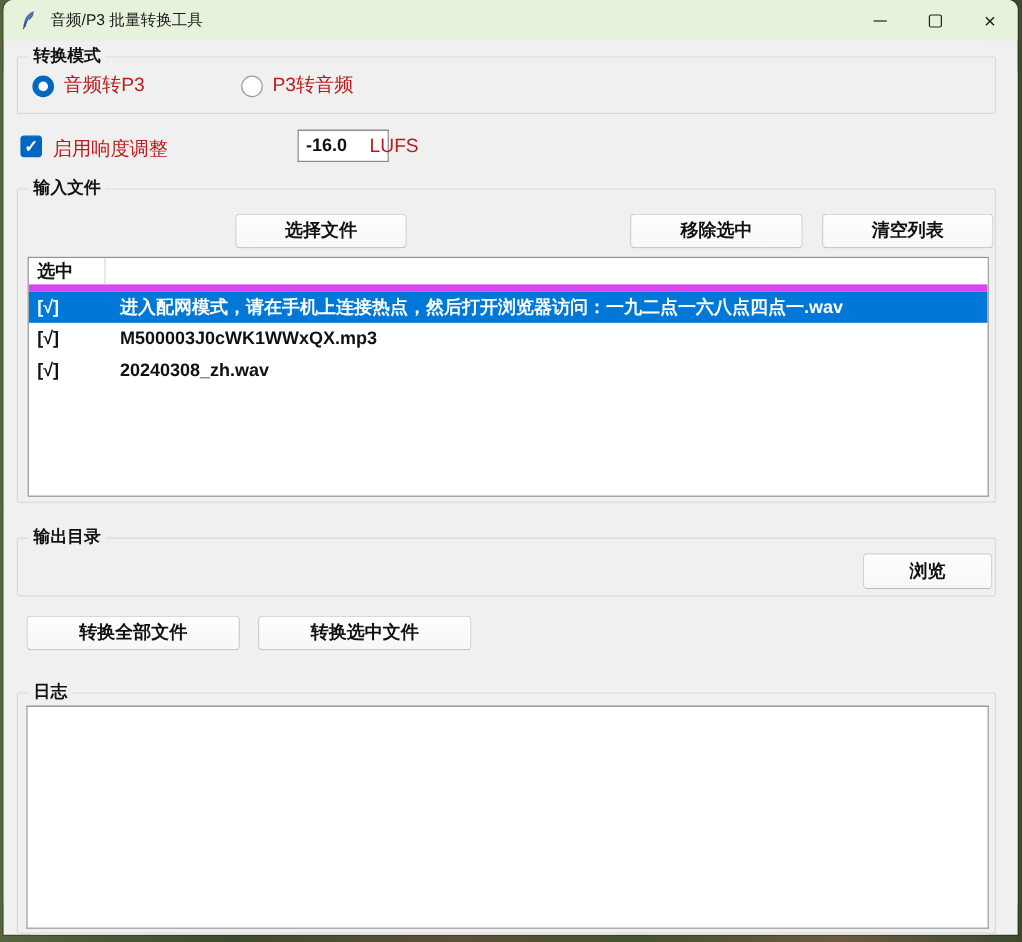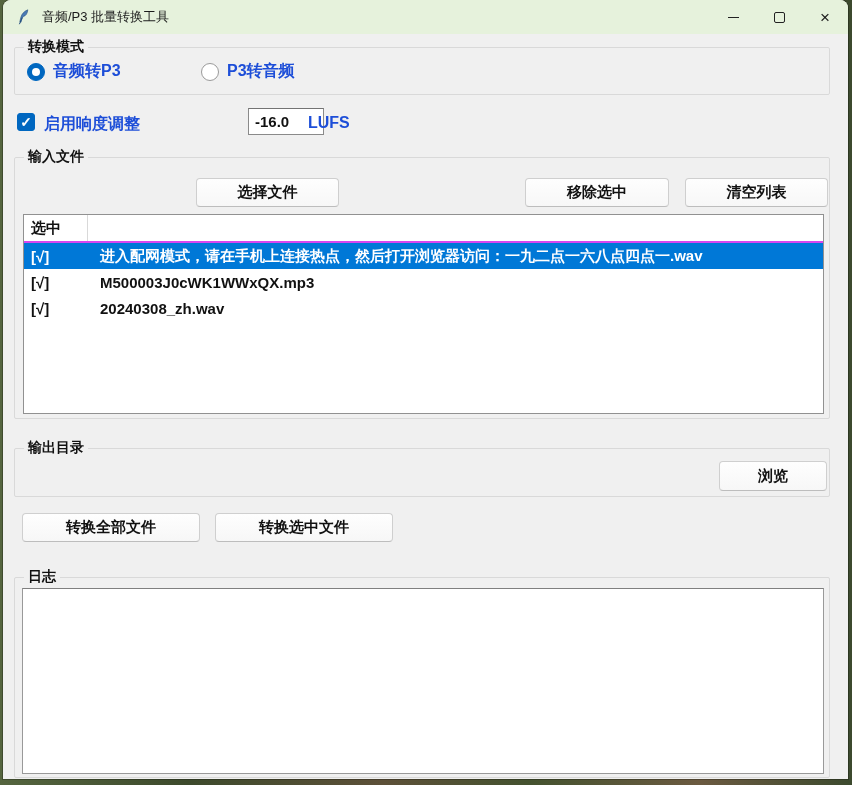--- a/index.html
+++ b/index.html
@@ -19,41 +19,41 @@
   .title-text { margin-left:10px; font-size:13px; color:#1b1b1b; }
   .tb-spacer { flex:1; }
   .tb-btn { width:46px; height:34px; display:flex; align-items:center; justify-content:center; color:#1b1b1b; cursor:default; }
   .min-bar { width:11px; height:0; border-top:1.6px solid #222; display:block; }
   .max-box { width:11px; height:11px; border:1.6px solid #222; border-radius:2px; display:block; }
   .close-x { font-size:17px; line-height:1; font-weight:400; }
   
   .client { position:absolute; left:0; top:34px; right:0; bottom:0; background:#f0f0f0;border-radius:28px; }
   .group { position:absolute; border:1px solid #d9d9d9; border-radius:2px; }
   .group-label { position:absolute; top:-10px; left:9px; background:#f0f0f0; padding:0 4px; font-size:14px; font-weight:700; color:#111; white-space:nowrap; }
-  .lbl { font-size:16px; font-weight:700; color:#1d4ed8; white-space:nowrap; }
+  .lbl { font-size:16px; font-weight:400; color:#b91c1c; white-space:nowrap; }
   
   .radio-item { position:absolute; display:flex; align-items:center; gap:8px; }
   .radio-dot { width:18px; height:18px; border-radius:50%; background:#fff; border:1px solid #9a9a9a; display:flex; align-items:center; justify-content:center; }
   .radio-dot.on { background:#0067c0; border-color:#0067c0; }
   .radio-dot.on .inner { width:8px; height:8px; border-radius:50%; background:#fff; }
   .checkbox { position:absolute; width:18px; height:18px; border-radius:3px; background:#0067c0; border:1px solid #0067c0; color:#fff; font-size:14px; font-weight:700; display:flex; align-items:center; justify-content:center; }
   
   .btn {
     position:absolute; background:linear-gradient(#fefefe,#f7f7f7); border:1px solid #cfcfcf; border-bottom-color:#bdbdbd;
     border-radius:4px; font-family:"Liberation Sans",sans-serif; font-size:15px; font-weight:700; color:#111;
     display:flex; align-items:center; justify-content:center; cursor:default;
   }
   
   .entry {
     position:absolute; background:#fff; border:1px solid #8a8a8a; border-top-color:#737373;
     font-family:"Liberation Sans",sans-serif; font-size:15px; font-weight:700; color:#111; padding:0 6px;
   }
   
   .tree { position:absolute; background:#fff; border:1px solid #919191; overflow:hidden; }
-  .tree-head { display:flex; height:28px; border-bottom:2px solid #d946ef; background:#fff; align-items:center;gap:13px; }
+  .tree-head { display:flex; height:28px; border-bottom:6px solid #d946ef; background:#fff; align-items:center;gap:13px; }
   .th { font-size:15px; font-weight:700; color:#111; }
   .th-checked { width:64px; padding-left:7px; border-right:1px solid #d9d9d9; height:100%; display:flex; align-items:center; }
   .th-filename { flex:1; padding-left:12px; }
   .tree-row { display:flex; height:26px; align-items:center; font-size:15px; font-weight:700; color:#111; }
   .tree-row .c1 { width:64px; padding-left:7px; flex:0 0 auto; }
   .tree-row .c2 { flex:1; padding-left:12px; white-space:nowrap; overflow:hidden; }
   .tree-row.selected { background:#0078d7; color:#fff; }
   
   .logbox { position:absolute; background:#fff; border:1px solid #999; border-top-color:#7f7f7f; }
 </style>

